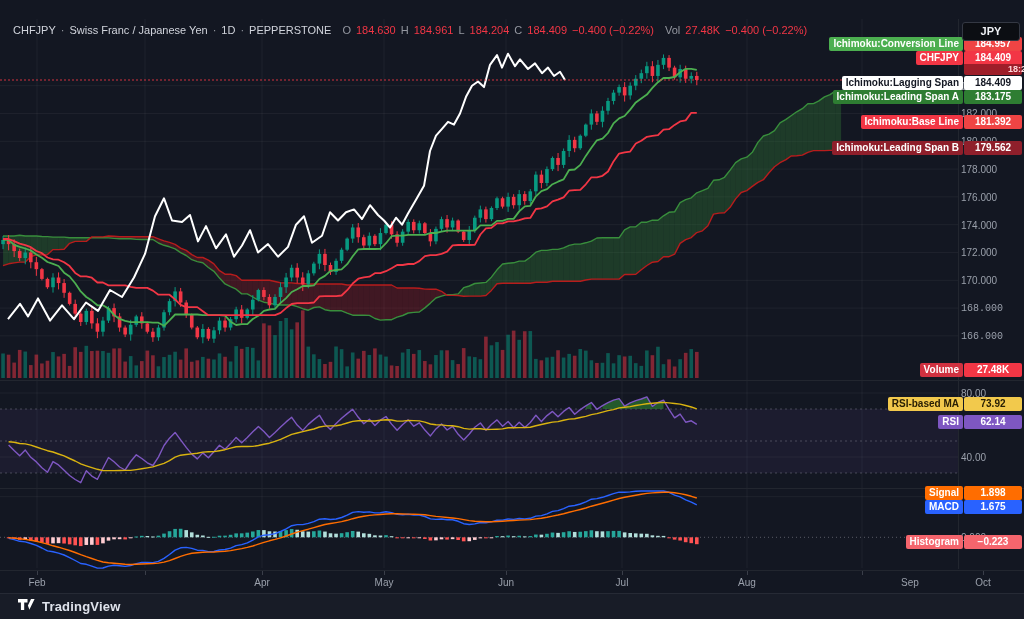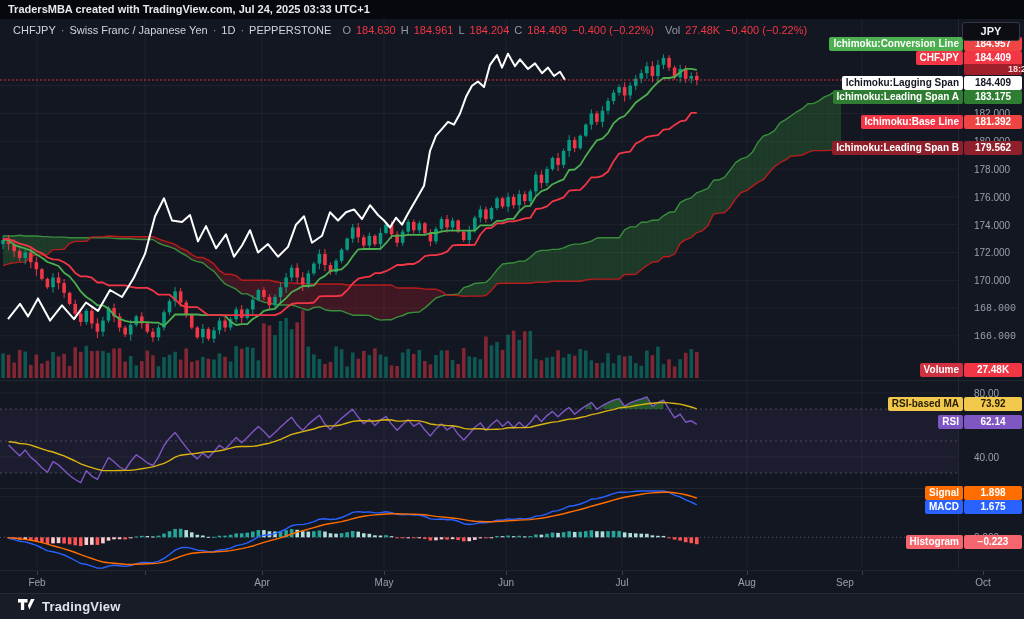--- a/index.html
+++ b/index.html
@@ -15,21 +15,21 @@
     font-size:11px; color:#d1d4dc; white-space:nowrap; display:flex; gap:5px; align-items:center; }
   .legend .dim  { color:#9598a1; }
   .legend .neg  { color:#f23645; }
 
   svg#chart { position:absolute; left:0; top:19px; z-index:5; }
 
   .sep { position:absolute; left:0; width:1024px; height:1px; background:#22262f; z-index:8; }
   .axis-border { position:absolute; left:958px; top:19px; width:1px; height:550px; background:#22262f; z-index:9; }
 
   .price-axis { position:absolute; left:959px; top:19px; width:65px; height:550px; z-index:10; }
-  .tick { position:absolute; left:15px; font-size:10px; color:#9aa0ab; }
+  .tick { position:absolute; left:2px; font-size:10px; color:#9aa0ab; }
 
   .time-axis { position:absolute; left:0; top:570px; width:1024px; height:23px; z-index:12;
     background:#131722; border-top:1px solid #22262f; }
   .month { position:absolute; top:6px; font-size:10px; color:#9aa0ab; transform:translateX(-50%); }
   .mtick { position:absolute; top:0; width:1px; height:4px; background:#3a3e49; }
 
   .cur-btn { position:absolute; left:962px; top:22px; width:58px; height:19px; z-index:25;
     background:#0c0e13; border:1px solid #343843; border-radius:3px; color:#eef0f4;
     font-size:11px; font-weight:bold; text-align:center; line-height:17px; }
 
@@ -44,23 +44,20 @@
   .footer { position:absolute; left:0; top:593px; width:1024px; height:26px;
     background:#181c27; border-top:1px solid #262a35; z-index:30;
     display:flex; align-items:center; padding-left:18px; gap:7px; }
   .footer .brand { color:#dfe3ec; font-size:13px; font-weight:bold; letter-spacing:0.2px; }
 </style>
 </head>
 <body>
 
 <div id="app">
 
-  <div class="topbar">
-    <span>TradersMBA created with TradingView.com, Jul 24, 2025 03:33 UTC+1</span>
-  </div>
 
   <div class="legend">
     <span>CHFJPY</span>
     <span class="dim">·</span>
     <span>Swiss Franc / Japanese Yen</span>
     <span class="dim">·</span>
     <span>1D</span>
     <span class="dim">·</span>
     <span>PEPPERSTONE</span>
     <span class="dim" style="margin-left:6px">O</span>
@@ -801,21 +798,21 @@
       <div class="month" style="left: 262px;">Apr</div>
       <div class="mtick" style="left: 384px;"></div>
       <div class="month" style="left: 384px;">May</div>
       <div class="mtick" style="left: 506px;"></div>
       <div class="month" style="left: 506px;">Jun</div>
       <div class="mtick" style="left: 622px;"></div>
       <div class="month" style="left: 622px;">Jul</div>
       <div class="mtick" style="left: 747px;"></div>
       <div class="month" style="left: 747px;">Aug</div>
       <div class="mtick" style="left: 862px;"></div>
-      <div class="month" style="left: 845px;">Sep</div>
+      <div class="month" style="left: 910px;">Sep</div>
       <div class="mtick" style="left: 983px;"></div>
       <div class="month" style="left: 983px;">Oct</div>
     </div>
 
   <div class="cur-btn">JPY</div>
 
   <div class="pill" style="top:37px">
     <span class="nm" style="background:#4caf50;color:#fff">Ichimoku:Conversion Line</span>
     <span class="vl" style="background:#ef4444;color:#fff">184.957</span>
   </div>

